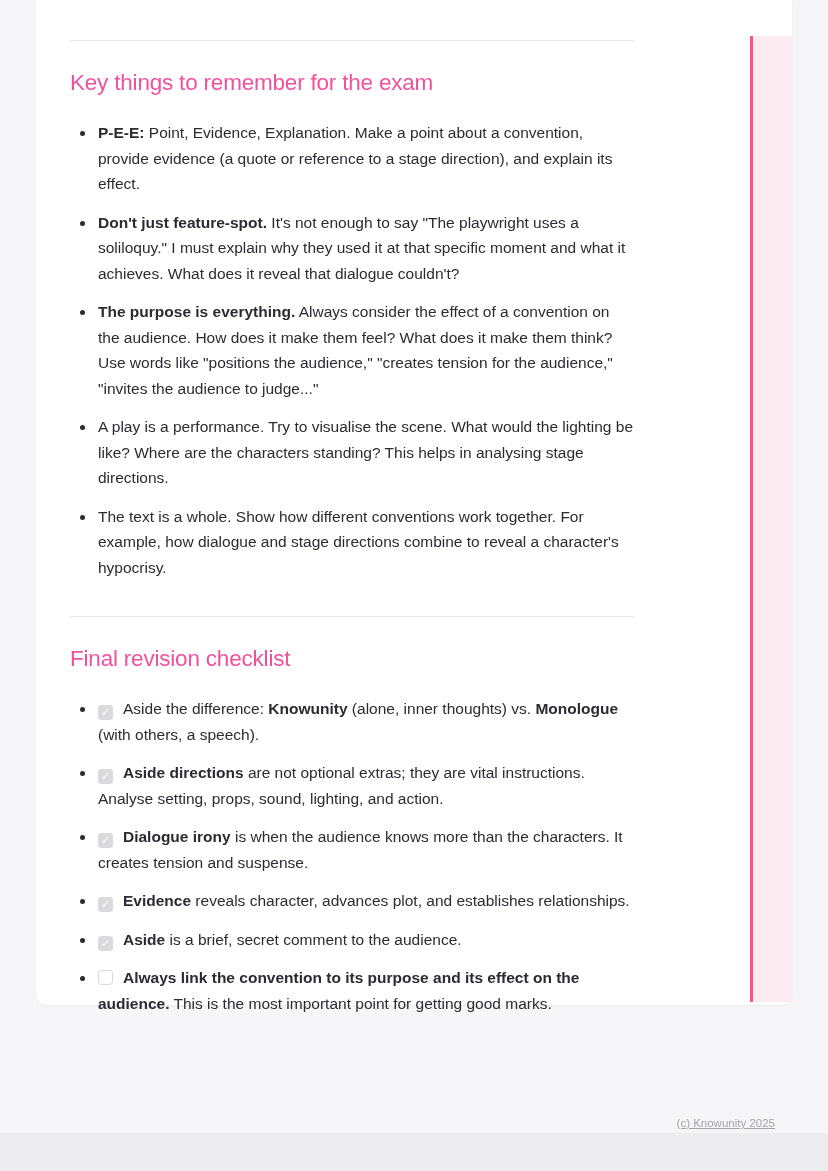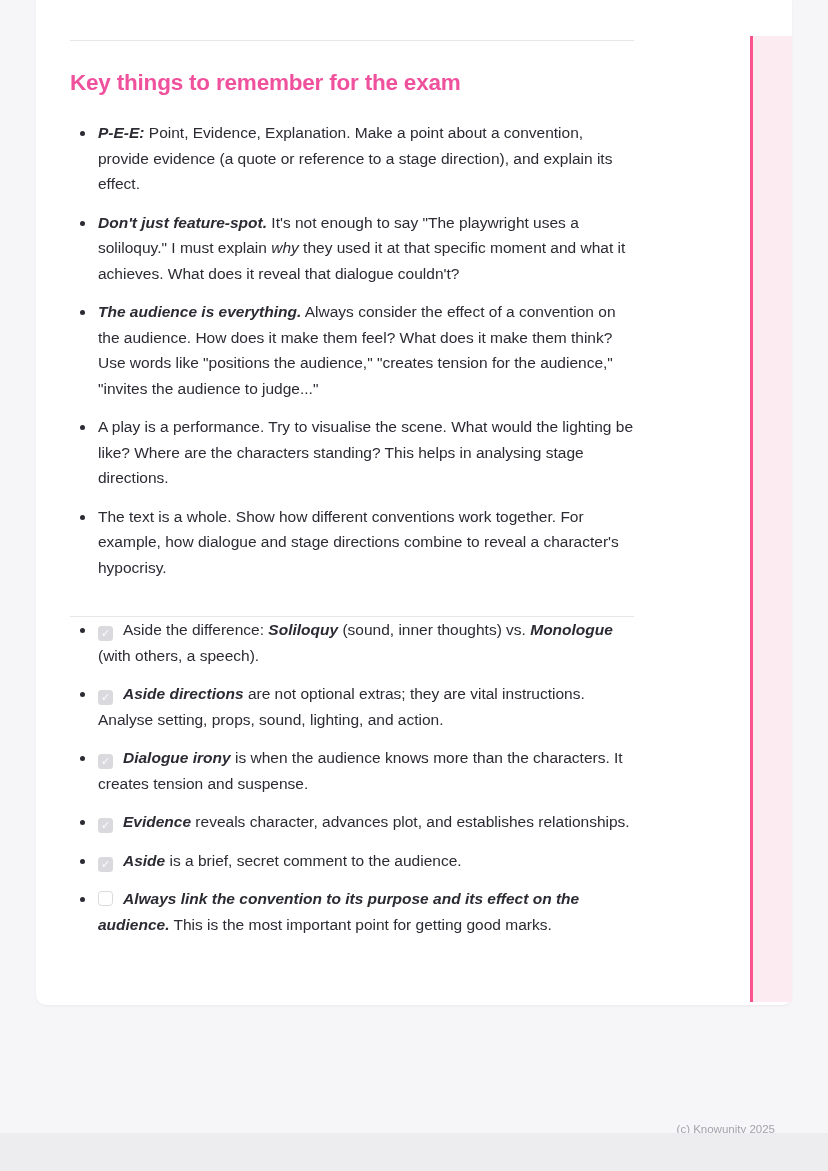--- a/index.html
+++ b/index.html
@@ -19,35 +19,35 @@
   }
   .content {
     position:absolute; left:34px; top:0; width:564px;
   }
   hr.divider { border:none; border-top:1px solid #e7e7ea; margin:0; }
   .divider.top { margin-top:40px; }
   .divider.mid { margin-top:36px; }
   h1.section-title {
     color:#f0519d;
     font-size:22.5px;
-    font-weight:700;
+    font-weight:400;
     letter-spacing:-0.2px;
     margin:29px 0 24px 0;
   }
   ul.doc-list {
     list-style:disc outside;
     padding-left:26px;
     color:#2b2b33;
     font-size:15.5px;
     line-height:25.5px;
   }
   ul.doc-list li { margin-bottom:13px; padding-left:2px; }
   ul.doc-list li::marker { color:#2b2b33; }
-  .b { font-weight:700;font-style:italic; }
-  .i { font-style:italic; }
+  .b { font-weight:700; }
+  .i { }
   .checkbox {
     display:inline-block;
     width:15px; height:15px;
     border-radius:3.5px;
     background:#d9d9de;
     margin-right:10px;
     vertical-align:-2px;
     text-align:center;
     cursor:pointer;
   }
@@ -69,21 +69,21 @@
     background:#fcebf1;
   }
   .highlight-line {
     position:absolute;
     left:0; top:0;
     width:3px; height:100%;
     background:#f8538f;
   }
   .footer {
     position:absolute;
-    right:53px; bottom:36px;
+    right:53px; bottom:42px;
     font-size:11.5px;
     color:#a3a3ab;
     text-decoration:underline;
   }
   .bottom-band {
     position:absolute;
     left:0; bottom:0;
     width:100%; height:38px;
     background:#ededf0;
   }
@@ -91,27 +91,28 @@
 </head>
 <body>
 
 <div class="card">
   <div class="content">
     <hr class="divider top">
     <h1 class="section-title">Key things to remember for the exam</h1>
     <ul class="doc-list">
         <li><span class="b">P-E-E:</span><span> Point, Evidence, Explanation. Make a point about a convention, provide evidence (a quote or reference to a stage direction), and explain its effect.</span></li>
         <li><span class="b">Don't just feature-spot.</span><span> It's not enough to say "The playwright uses a soliloquy." I must explain </span><span class="i">why</span><span> they used it at that specific moment and what it achieves. What does it reveal that dialogue couldn't?</span></li>
-        <li><span class="b">The audience is everything.</span><span> Always consider the effect of a convention on the audience. How does it make them feel? What does it make them think? Use words like "positions the audience," "creates tension for the audience," "invites the audience to judge..."</span></li>
+        <li><span class="b">The purpose is everything.</span><span> Always consider the effect of a convention on the audience. How does it make them feel? What does it make them think? Use words like "positions the audience," "creates tension for the audience," "invites the audience to judge..."</span></li>
         <li><span>A play is a performance. Try to visualise the scene. What would the lighting be like? Where are the characters standing? This helps in analysing stage directions.</span></li>
         <li><span>The text is a whole. Show how different conventions work together. For example, how dialogue and stage directions combine to reveal a character's hypocrisy.</span></li>
       </ul>
     <hr class="divider mid">
+    <h1 class="section-title">Final revision checklist</h1>
     <ul class="doc-list">
-        <li><span class="checkbox checked"></span><span>Aside the difference: </span><span class="b">Soliloquy</span><span> (sound, inner thoughts) vs. </span><span class="b">Monologue</span><span> (with others, a speech).</span></li>
+        <li><span class="checkbox checked"></span><span>Aside the difference: </span><span class="b">Knowunity</span><span> (alone, inner thoughts) vs. </span><span class="b">Monologue</span><span> (with others, a speech).</span></li>
         <li><span class="checkbox checked"></span><span class="b">Aside directions</span><span> are not optional extras; they are vital instructions. Analyse setting, props, sound, lighting, and action.</span></li>
         <li><span class="checkbox checked"></span><span class="b">Dialogue irony</span><span> is when the audience knows more than the characters. It creates tension and suspense.</span></li>
         <li><span class="checkbox checked"></span><span class="b">Evidence</span><span> reveals character, advances plot, and establishes relationships.</span></li>
         <li><span class="checkbox checked"></span><span class="b">Aside</span><span> is a brief, secret comment to the audience.</span></li>
         <li><span class="checkbox"></span><span class="b">Always link the convention to its purpose and its effect on the audience.</span><span> This is the most important point for getting good marks.</span></li>
       </ul>
   </div>
   <div class="highlight-strip">
     <div class="highlight-line"></div>
   </div>

